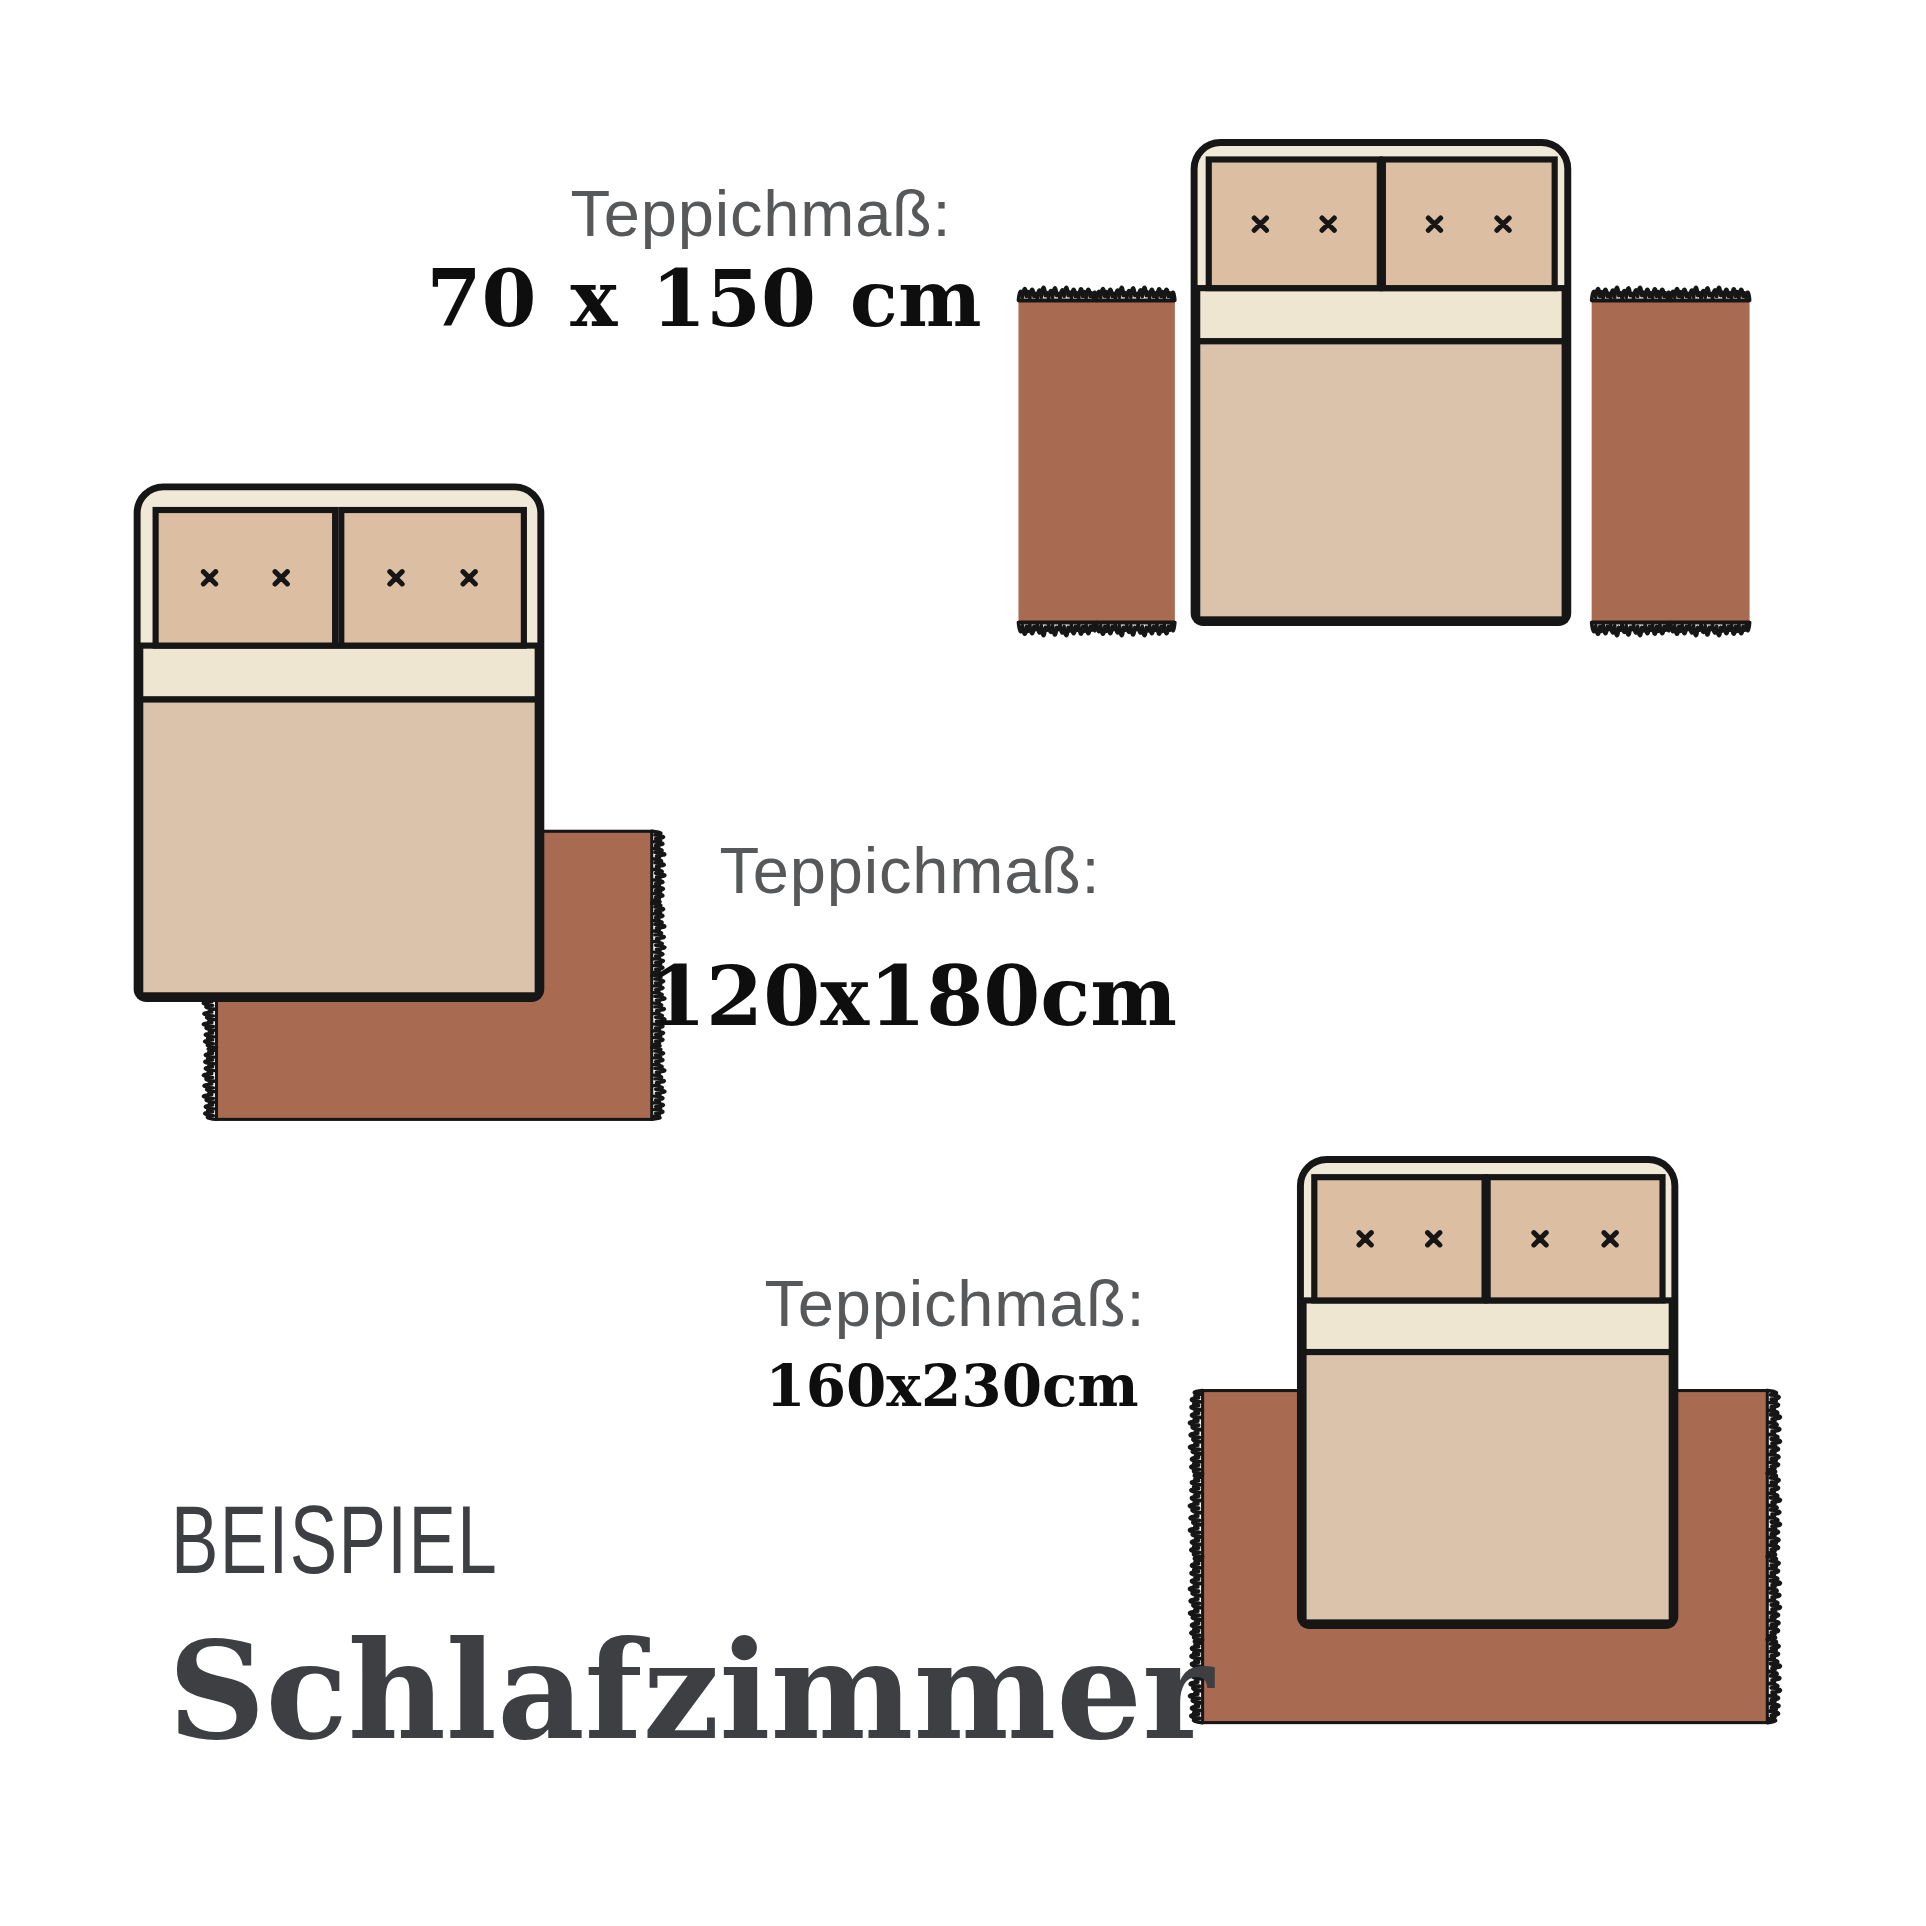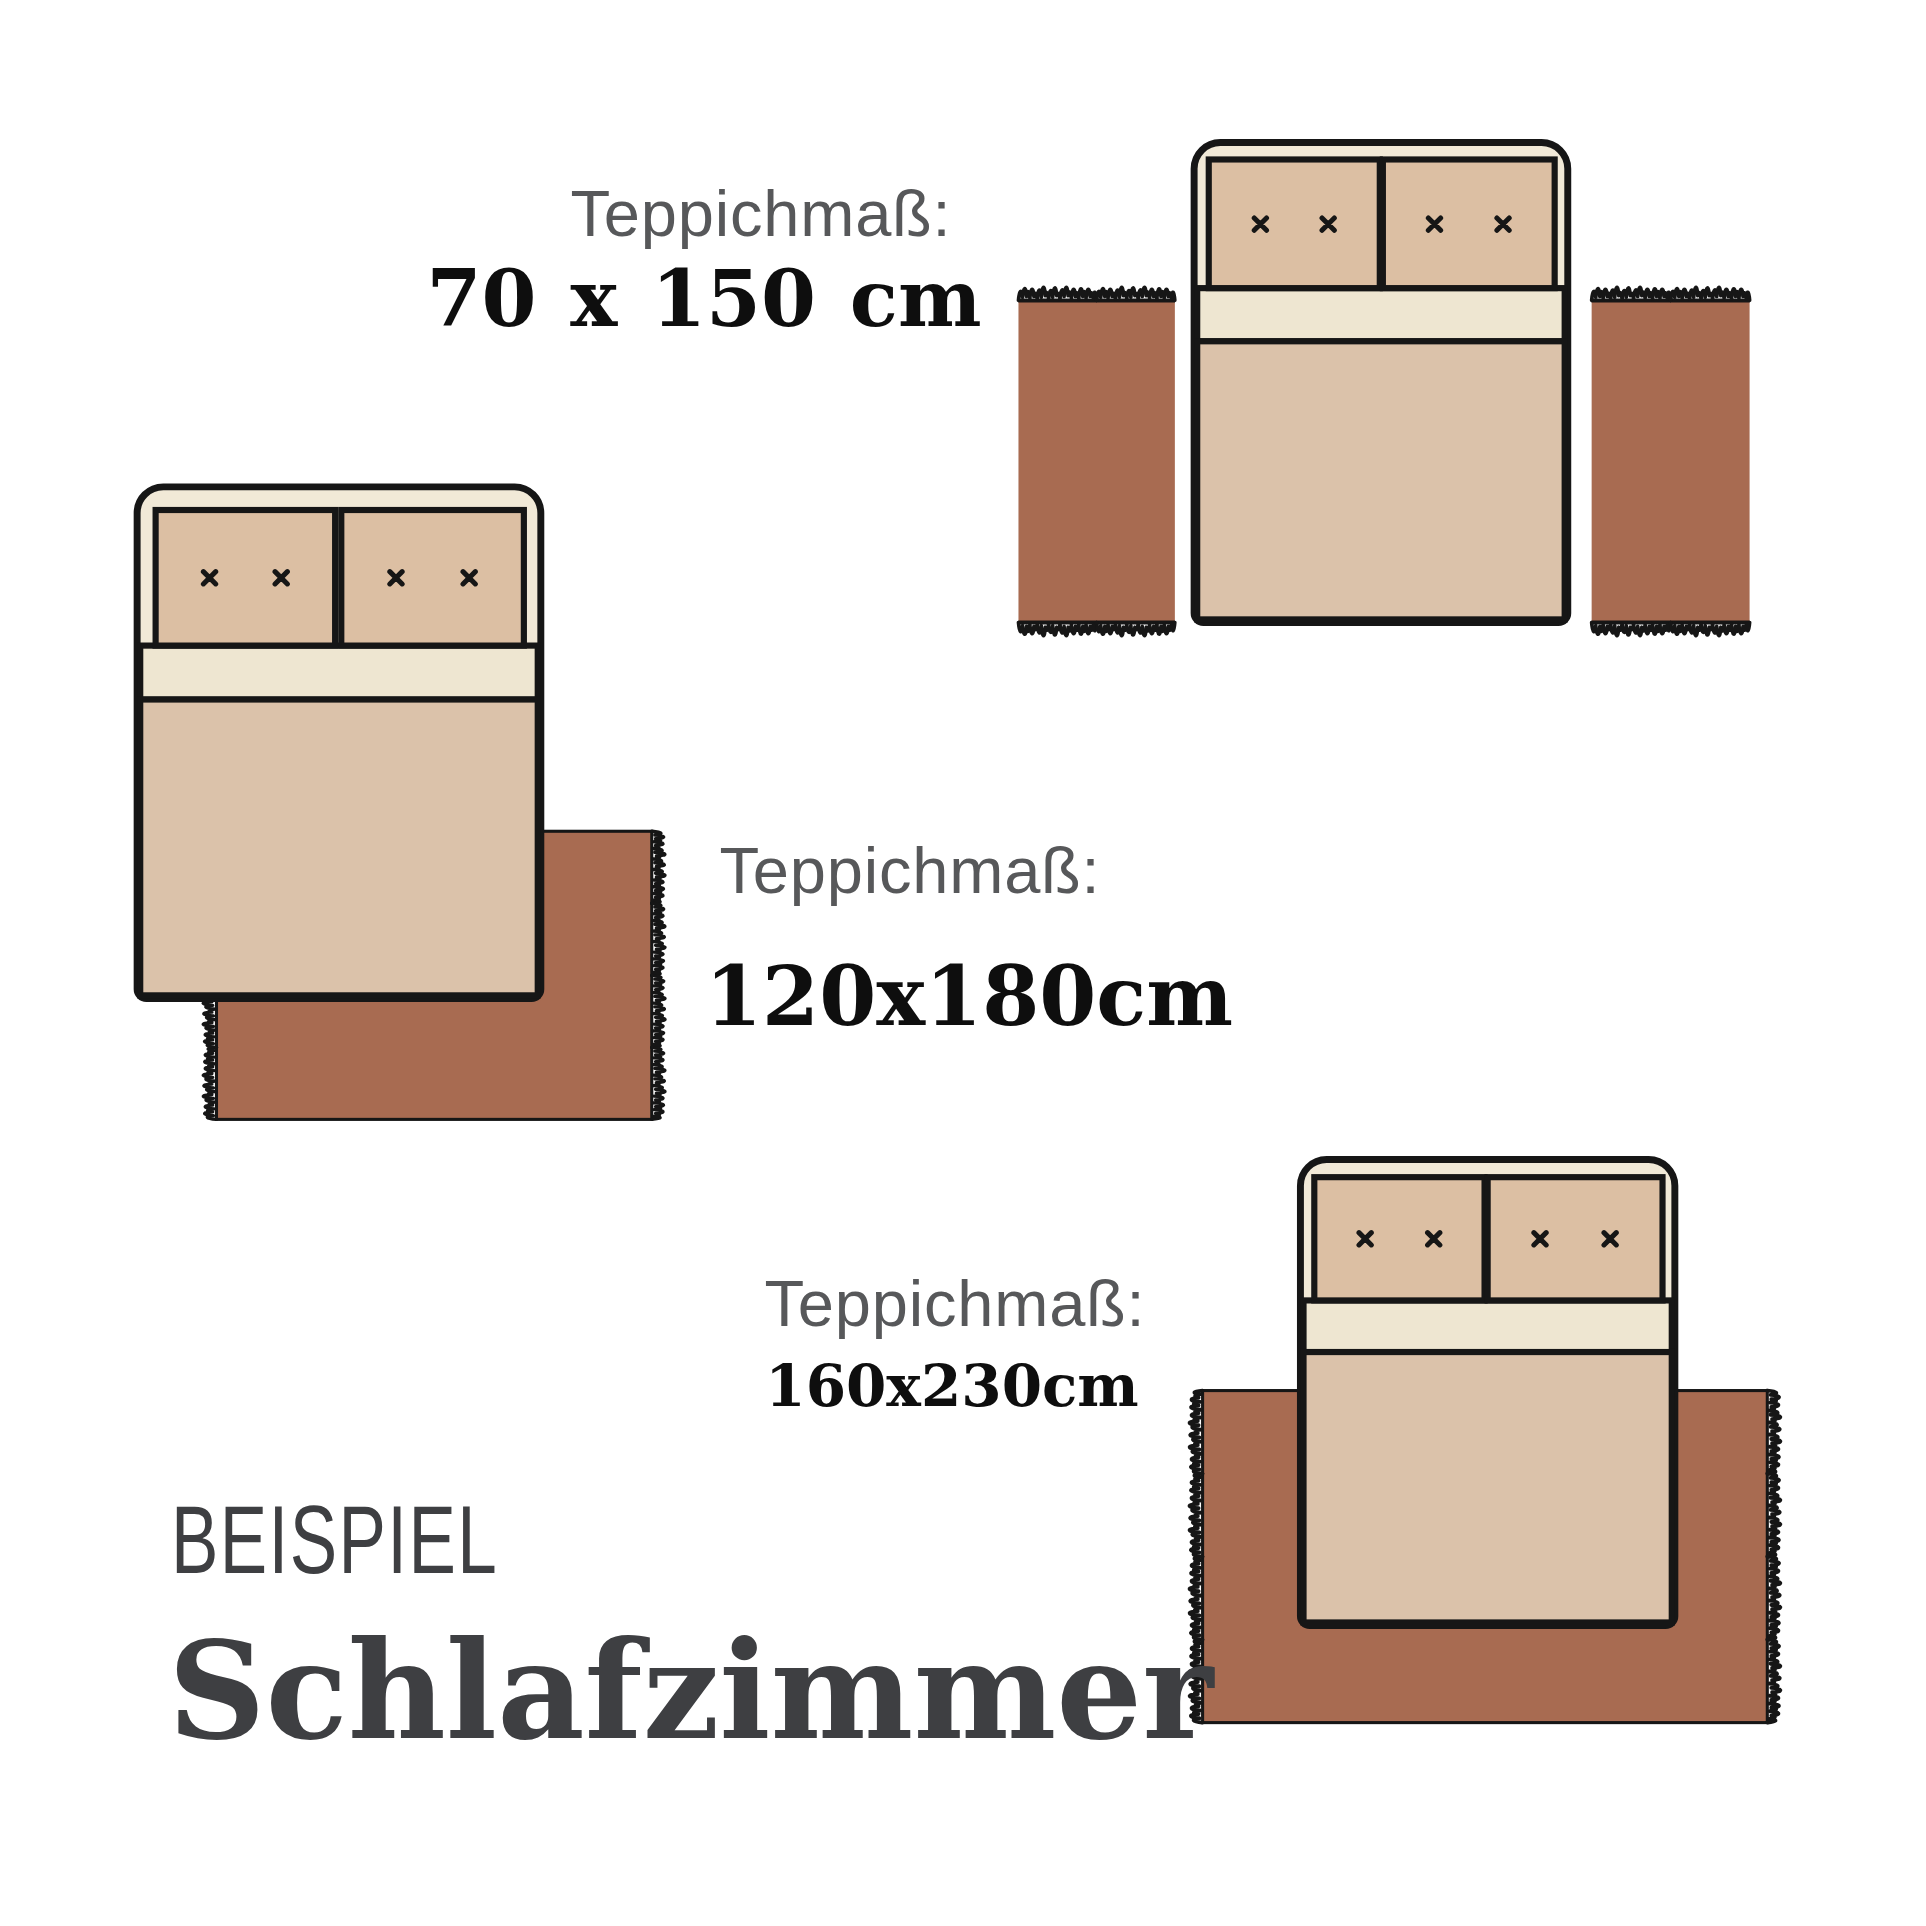--- a/index.html
+++ b/index.html
@@ -176,21 +176,21 @@
         <path class="xmark" d="M1764 1600 L1780 1616 M1780 1600 L1764 1616
           M1853 1600 L1869 1616 M1869 1600 L1853 1616 M1991 1600 L2007 1616 M2007 1600 L1991 1616 M2082 1600 L2098 1616 M2098 1600 L2082 1616"></path>
       </g>
     </g>
   </svg>
 
   <div class="txt size-label" style="left:761px; top:181px;">Teppichmaß:</div>
   <div class="txt size-value a" style="left:704px; top:259px;">70 x 150 cm</div>
 
   <div class="txt size-label" style="left:910px; top:838px;">Teppichmaß:</div>
-  <div class="txt size-value b" style="left:969px; top:955px;">120x180cm</div>
+  <div class="txt size-value b" style="left:913px; top:955px;">120x180cm</div>
 
   <div class="txt size-label" style="left:955px; top:1271px;">Teppichmaß:</div>
   <div class="txt size-value c" style="left:952px; top:1357px;">160x230cm</div>
 
   <div class="txt eyebrow" style="left:171px; top:1492px;">BEISPIEL</div>
   <div class="txt footer-title" style="left:168px; top:1623px;">Schlafzimmer</div>
 
 </div>
 
 

